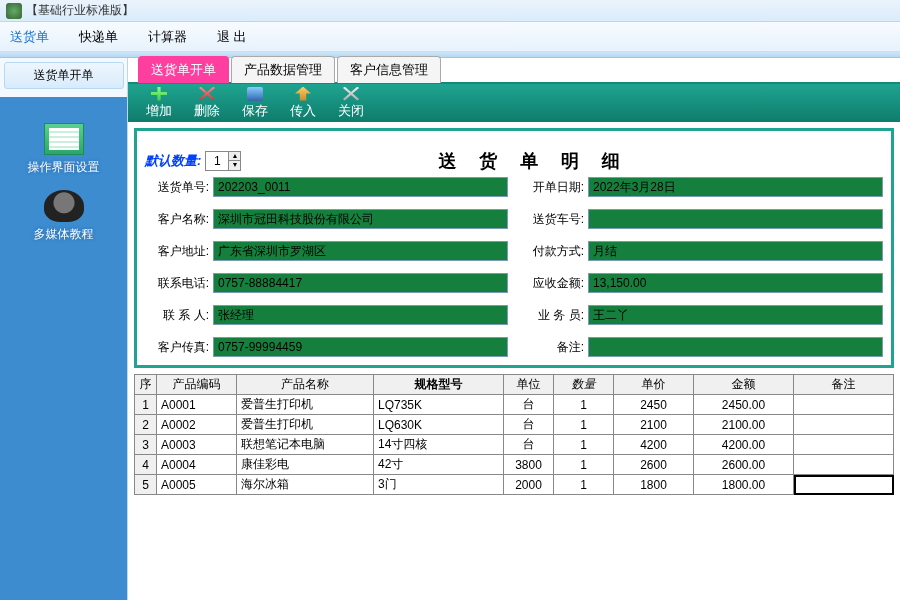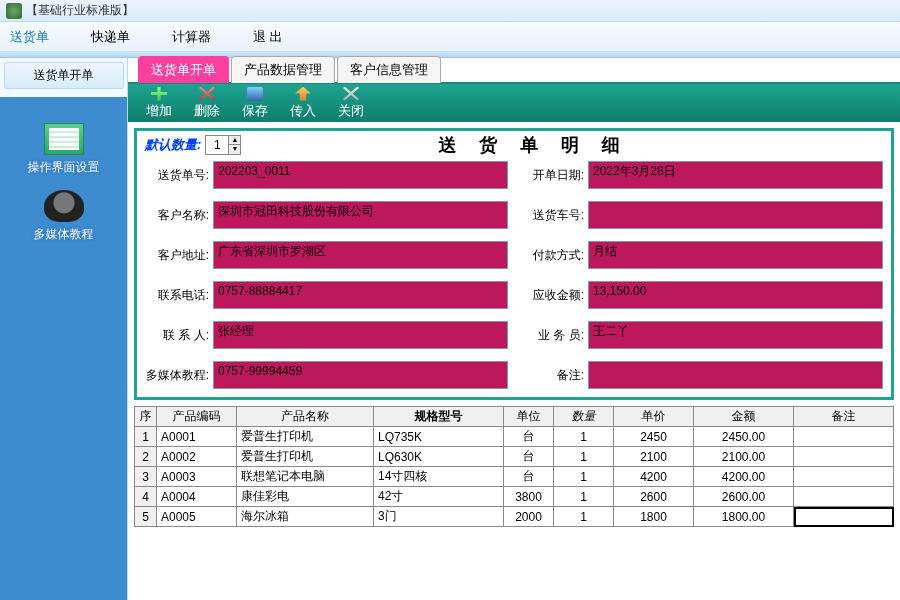--- a/index.html
+++ b/index.html
@@ -1,19 +1,19 @@
 <!DOCTYPE html>
 <html><head>
 <meta charset="utf-8">
 <style>
 * { box-sizing: border-box; margin: 0; padding: 0; font-family: "Microsoft YaHei", SimSun, sans-serif; }
 body { width: 900px; height: 600px; overflow: hidden; background: #fff; font-size: 12px; }
 .titlebar { height: 22px; background: linear-gradient(#eaf3fb,#d9ecfb); display: flex; align-items: center; padding: 0 6px; font-size: 12px; color: #333; border-bottom: 1px solid #b8d8f0; }
 .titlebar .tb-icon { width: 16px; height: 16px; margin-right: 4px; display: inline-block; background: radial-gradient(circle,#6a6,#363); border-radius: 3px; }
-.menubar { height: 30px; background: linear-gradient(#f7fbff,#e7f2fc); display: flex; align-items: center; padding: 0 10px; gap: 42px; border-bottom: 1px solid #c8dff2; }
+.menubar { height: 30px; background: linear-gradient(#f7fbff,#e7f2fc); display: flex; align-items: center; padding: 0 10px; gap: 30px; border-bottom: 1px solid #c8dff2; }
 .menubar span { font-size: 13px; cursor: pointer; }
 .menubar .active { color: #1778d6; font-weight: 500; }
 .splitbar { height: 6px; background: linear-gradient(#cde6f9,#b7d8f2); border-bottom: 1px solid #9cc5e6; }
 .body { display: flex; height: calc(600px - 22px - 30px - 6px); }
 .sidebar { width: 128px; background: linear-gradient(#f3f9ff,#e6f2fd); border-right: 1px solid #b7d8f2; display: flex; flex-direction: column; align-items: center; padding-top: 4px; }
 .sidebar .panel-title { background: linear-gradient(#eef6fe,#d8ebfb); width: 120px; text-align: center; padding: 4px 0; font-size: 12px; border: 1px solid #b7d8f2; border-radius: 3px; margin-bottom: 8px; }
 .sidebar .sb-item { text-align: center; margin: 8px 0 14px; cursor: pointer; color: #fff; width: 100%; }
 .sidebar .sb-icon { width: 40px; height: 32px; margin: 0 auto 4px; display: block; }
 .sidebar .sb-icon.sheet { background: linear-gradient(#5ad08f,#29a76a); border: 1px solid #1f8c57; position: relative; }
 .sidebar .sb-icon.sheet::before { content:""; position:absolute; inset:4px; background: repeating-linear-gradient(#fff,#fff 3px,#cdeedd 3px,#cdeedd 5px); }
@@ -26,33 +26,33 @@
 .tab.active { background: #ff3fa0; color: #fff; border-color: #ff3fa0; }
 .toolbar { height: 38px; background: linear-gradient(#1fa491,#0f7c6c); display: flex; align-items: center; padding: 0 8px; gap: 2px; }
 .tbtn { display: flex; flex-direction: column; align-items: center; justify-content: center; color: #fff; font-size: 13px; padding: 1px 10px; cursor: pointer; border-radius: 2px; }
 .tbtn .ticon { width: 16px; height: 14px; display: block; margin-bottom: 1px; }
 .ticon.add { background: linear-gradient(#8f8,#4c4); clip-path: polygon(40% 0,60% 0,60% 40%,100% 40%,100% 60%,60% 60%,60% 100%,40% 100%,40% 60%,0 60%,0 40%,40% 40%); }
 .ticon.del { background: linear-gradient(#f88,#c33); clip-path: polygon(10% 0,0 10%,40% 50%,0 90%,10% 100%,50% 60%,90% 100%,100% 90%,60% 50%,100% 10%,90% 0,50% 40%); }
 .ticon.save { background: linear-gradient(#8cf,#36a); border-radius: 2px; }
 .ticon.import { background: linear-gradient(#fc6,#c82); clip-path: polygon(50% 0,100% 50%,70% 50%,70% 100%,30% 100%,30% 50%,0 50%); }
 .ticon.close { background: linear-gradient(#eee,#aaa); clip-path: polygon(10% 0,0 10%,40% 50%,0 90%,10% 100%,50% 60%,90% 100%,100% 90%,60% 50%,100% 10%,90% 0,50% 40%); }
 .content { flex: 1; padding: 6px; background: #fff; overflow: hidden; }
-.formwrap { border: 3px solid #1fa491; padding: 2px 8px 8px; }
+.formwrap { border: 3px solid #1fa491; padding: 18px 8px 8px; }
 .formhead { display: flex; align-items: center; margin-bottom: 4px; }
 .formhead .qty-label { color: #0040ff; font-weight: bold; font-size: 13px; margin-right: 4px; font-style: italic;}
 .qtybox { display: flex; align-items: center; border: 1px solid #888; height: 20px; }
 .qtybox input { width: 22px; border: none; text-align: center; font-size: 12px; outline: none; }
 .qtybox .spin { width: 12px; display: flex; flex-direction: column; }
 .qtybox .spin div { height: 9px; font-size: 7px; line-height: 7px; text-align: center; border-left: 1px solid #888; cursor: pointer; background: #eee; }
 .qtybox .spin div:first-child { border-bottom: 1px solid #888; }
 .formtitle { flex: 1; text-align: center; font-family: Liberation Mono, monospace; font-size: 18px; font-weight: bold; letter-spacing: 6px; }
 .fields { display: grid; grid-template-columns: 1fr 1fr; column-gap: 24px; row-gap: 4px; gap: 12px; }
 .frow { display: flex; align-items: center; }
 .flabel { width: 64px; text-align: right; font-size: 12px; margin-right: 4px; white-space: nowrap; letter-spacing: 0; }
-.finput { flex: 1; height: 28px; border: 1px solid #7a9ab5; background: #be185d; padding: 0 4px; font-size: 12px; line-height: 18px; }
+.finput { flex: 1; height: 20px; border: 1px solid #7a9ab5; background: #15803d; padding: 0 4px; font-size: 12px; line-height: 18px; }
 .grid { margin-top: 6px; }
 table { width: 100%; border-collapse: collapse; }
 th, td { border: 1px solid #888; font-size: 12px; padding: 1px 4px; height: 18px; }
 th { background: #f0f0f0; font-weight: normal; text-align: center; }
 td.c { text-align: center; }
 .rowhdr { background: #f0f0f0; text-align: center; width: 20px; }
 tr.sel td:last-child { outline: 2px solid #000; outline-offset: -2px; }
 </style>
 </head>
 <body>
@@ -166,21 +166,21 @@
             </div>
           <div class="frow">
               <span class="flabel">联 系 人:</span>
               <div class="finput">张经理</div>
             </div>
           <div class="frow">
               <span class="flabel">业 务 员:</span>
               <div class="finput">王二丫</div>
             </div>
           <div class="frow">
-              <span class="flabel">多媒体教程:</span>
+              <span class="flabel">客户传真:</span>
               <div class="finput">0757-99994459</div>
             </div>
           <div class="frow">
               <span class="flabel" style="text-align:right;width:64px">备注:</span>
               <div class="finput"></div>
             </div>
         </div>
       </div>
 
       <div class="grid">

